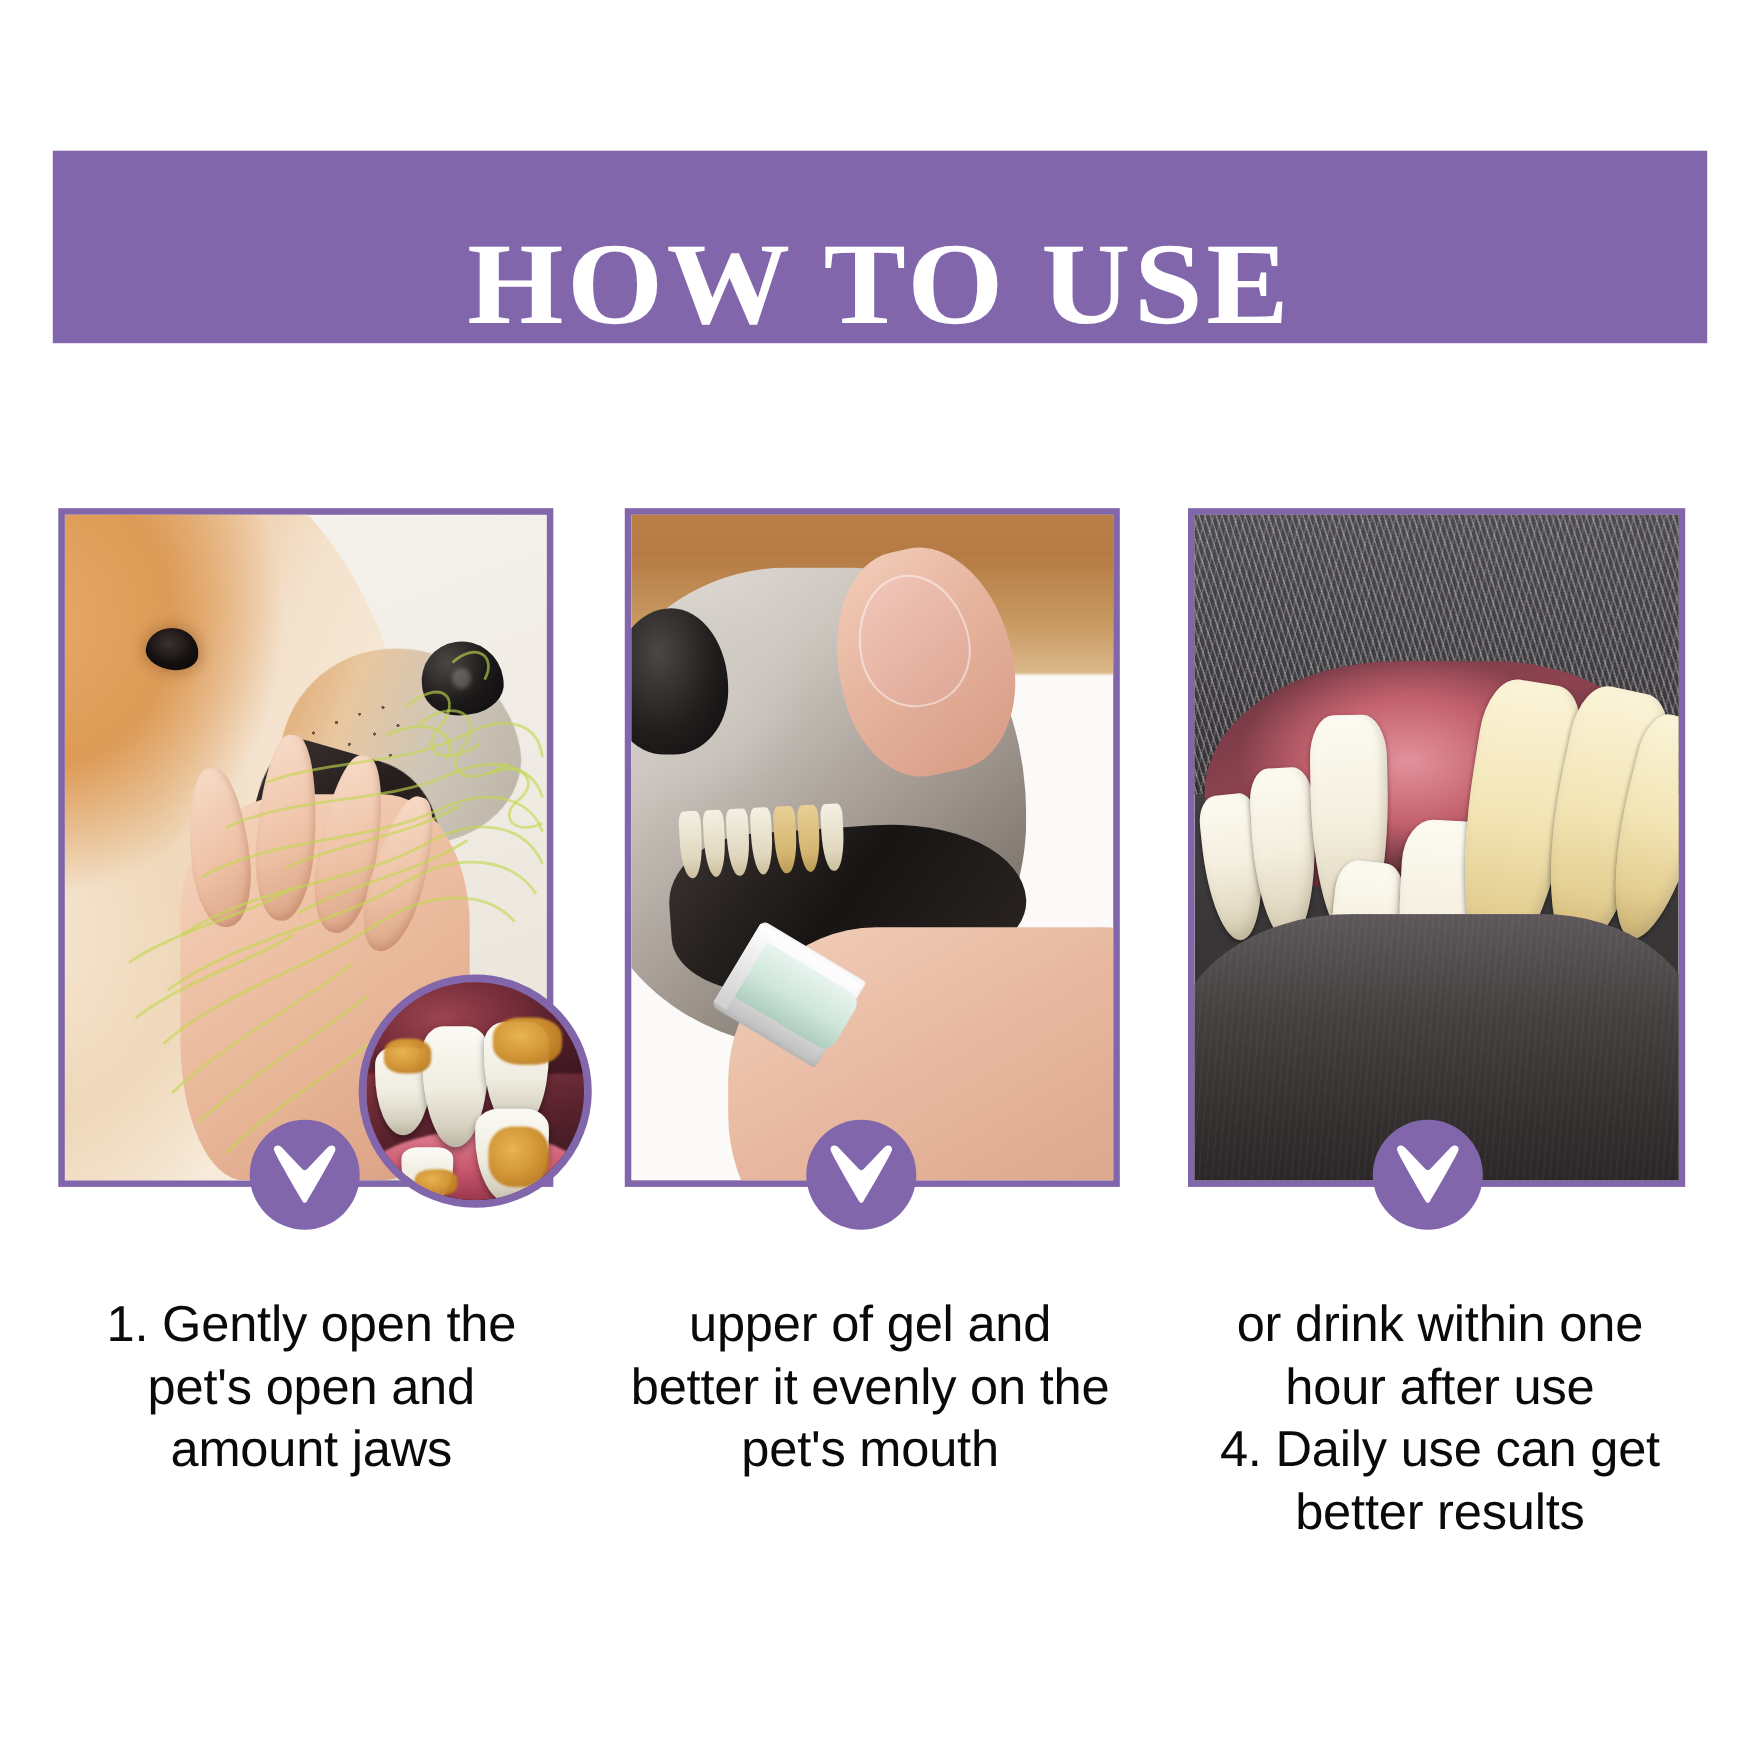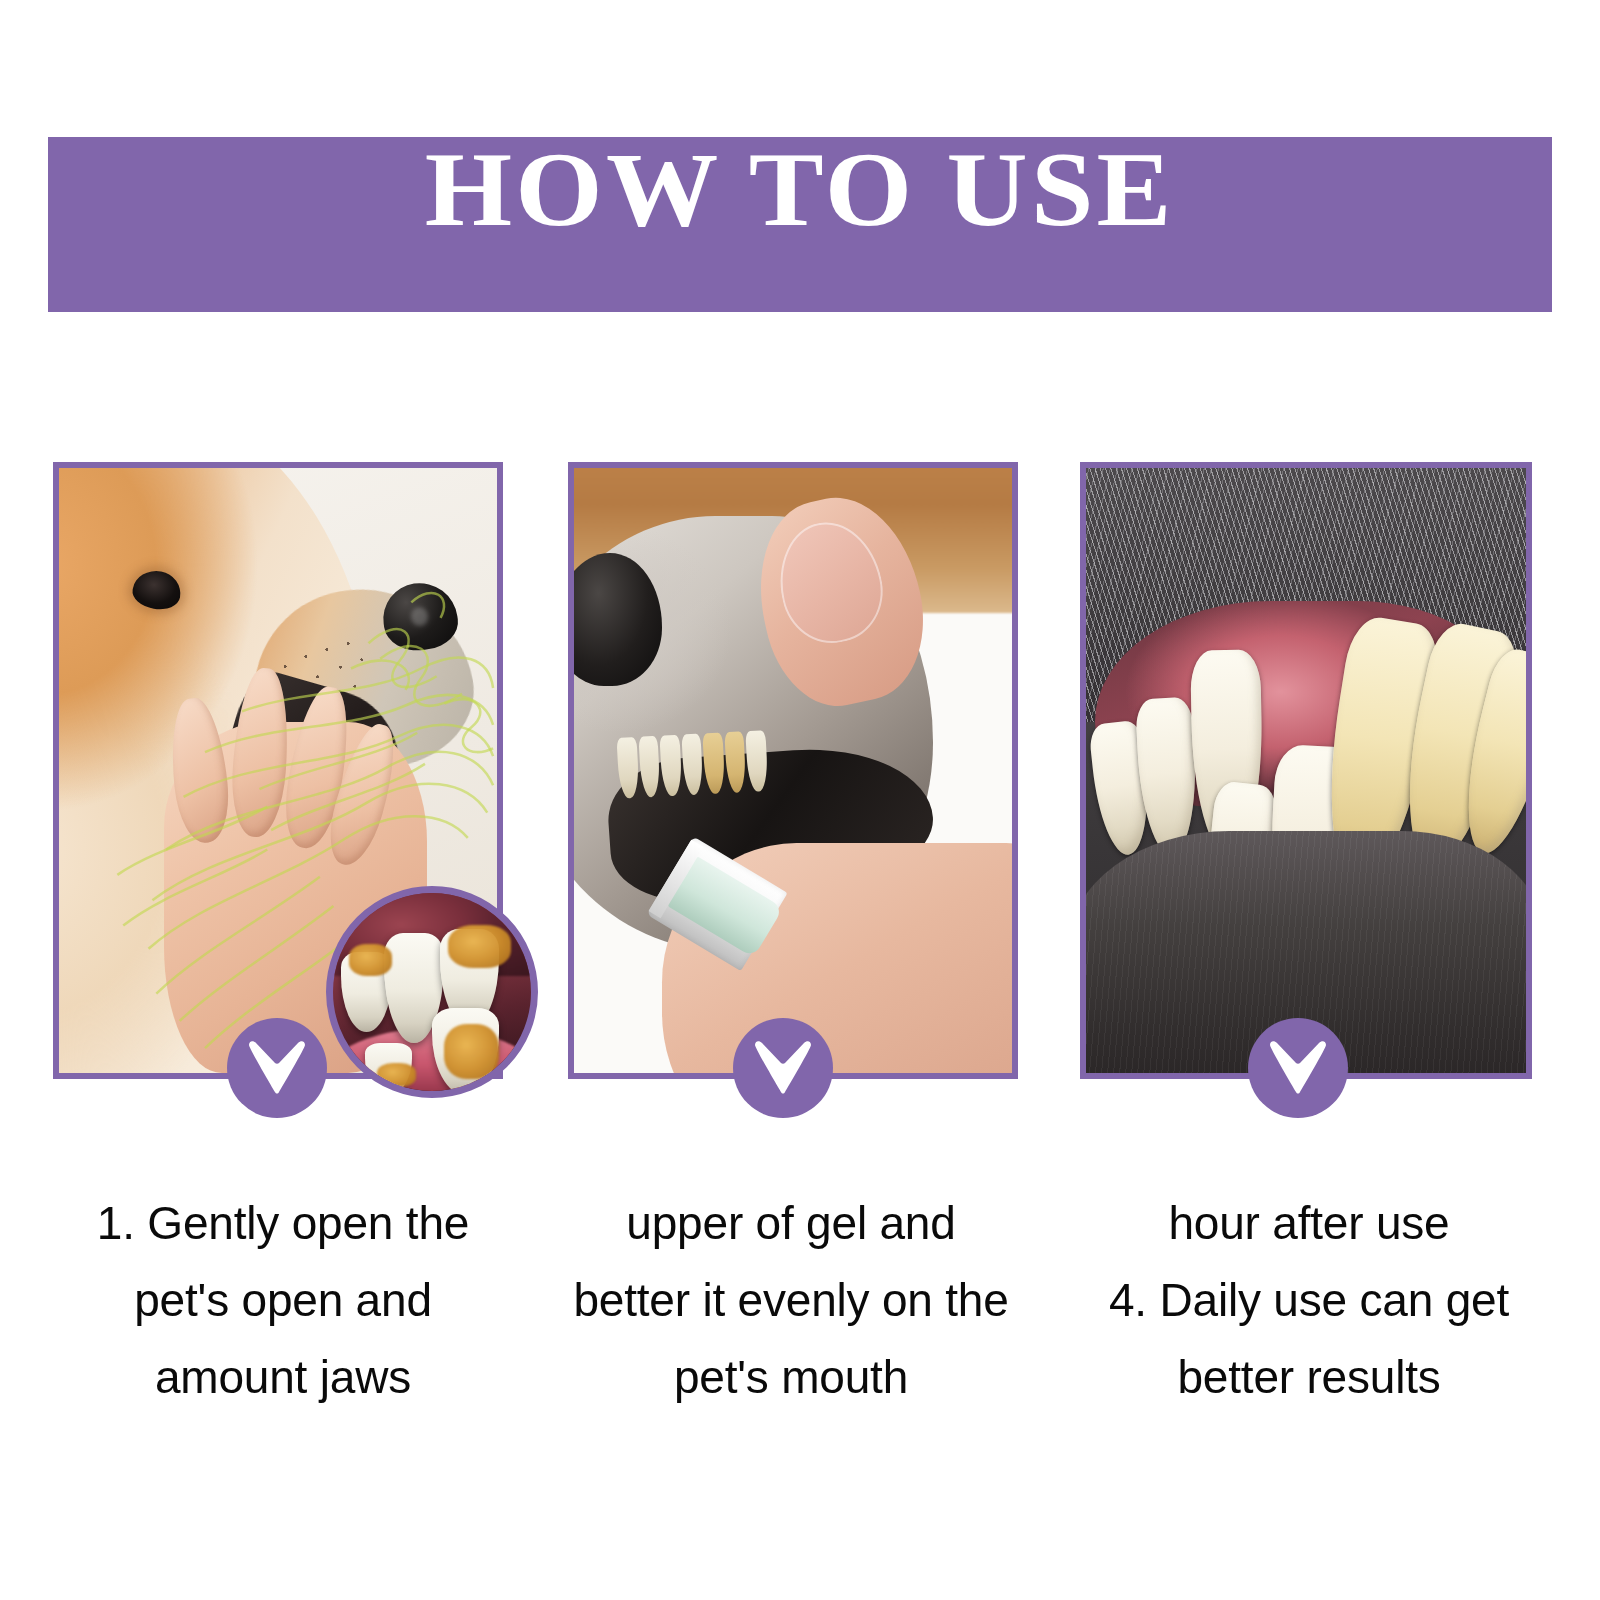--- a/index.html
+++ b/index.html
@@ -17,21 +17,21 @@
 
   
   #header-banner {
     position: absolute;
     left: 48px;
     top: 137px;
     width: 1504px;
     height: 175px;
     background: #8166ab;
     display: flex;
-    align-items: flex-start;
+    align-items: flex-end;
     justify-content: center;
   }
   #header-title {
     font-family: "Liberation Serif", "DejaVu Serif", serif;
     font-weight: bold;
     font-size: 106px;
     letter-spacing: 3px;
     color: #ffffff;
     line-height: 1;
     white-space: nowrap;
@@ -378,21 +378,21 @@
     text-align: center;
     font-family: "Liberation Sans", sans-serif;
     font-size: 46px;
     line-height: 57px;
     color: #0a0a0a;
     letter-spacing: -0.2px;
   }
   #caption-1 { left: 0px;   width: 470px; }
   #caption-2 { left: 508px; width: 470px; }
   #caption-3 { left: 1018px; width: 486px; }
-  .caption-line { display: block; white-space: nowrap; margin-top: 20px; }
+  .caption-line { display: block; white-space: nowrap; }
 </style>
 </head>
 <body>
 
 <div id="header-banner">
   <div id="header-title">HOW TO USE</div>
 </div>
 
 <div id="panels-row">
 
@@ -525,17 +525,18 @@
     <span class="caption-line">amount jaws</span>
   </div>
 
   <div class="caption" id="caption-2">
     <span class="caption-line">upper of gel and</span>
     <span class="caption-line">better it evenly on the</span>
     <span class="caption-line">pet's mouth</span>
   </div>
 
   <div class="caption" id="caption-3">
+    <span class="caption-line">or drink within one</span>
     <span class="caption-line">hour after use</span>
     <span class="caption-line">4. Daily use can get</span>
     <span class="caption-line">better results</span>
   </div>
 </div>
 
 </body></html>

